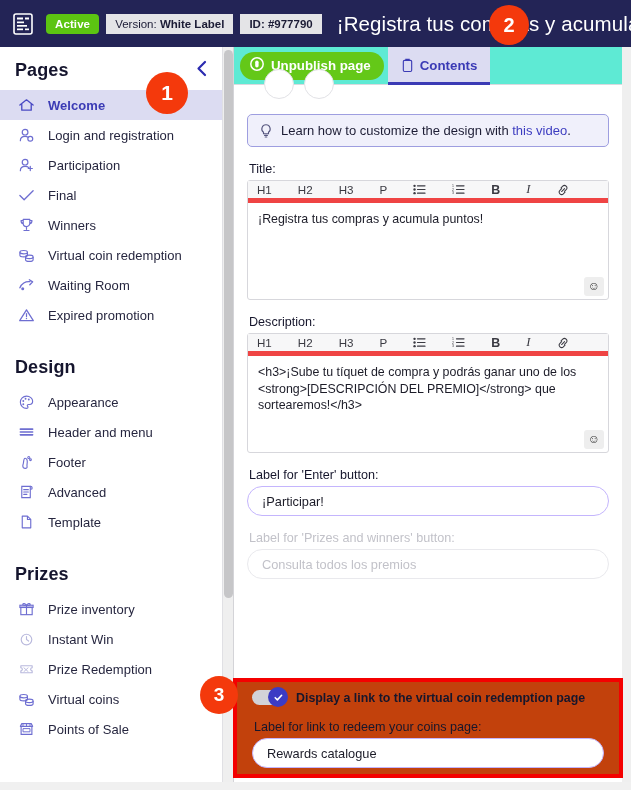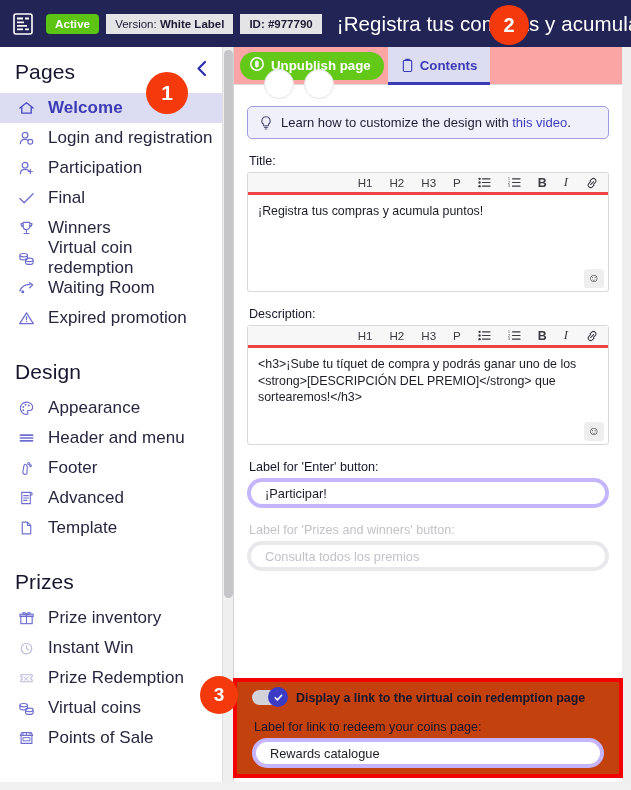--- a/index.html
+++ b/index.html
@@ -41,26 +41,26 @@
   }
   .side-scroll-track {
     position:absolute; left:223px; top:47px; width:11px; height:743px; background:#efefef;
     border-right:1px solid #d4d4d8;
   }
   .side-scroll-thumb {
     position:absolute; left:224px; top:50px; width:9px; height:548px;
     background:#c6c6c8; border-radius:5px;
   }
   .sec-head {
-    font-size:21px; font-weight:normal; color:#15152e;
+    font-size:18px; font-weight:bold; color:#15152e;
     padding:13px 0 9px 15px; letter-spacing:0.1px;
   }
   .nav-item {
     display:flex; align-items:center; height:30px; padding-left:18px;
-    font-size:17px; color:#26263f; cursor:pointer; letter-spacing:0.05px;
+    font-size:13px; color:#26263f; cursor:pointer; letter-spacing:0.05px;
   }
   .nav-item .ico { width:30px; flex:0 0 30px; display:flex; align-items:center; color:#6e6ed1; }
   .nav-item.sel { background:#dcdcf2; color:#3b3bb5; font-weight:bold; }
   .nav-item.sel .ico { color:#4a4ac4; }
   .nav-item.dim { color:#26263f; }
   .nav-item.dim .ico { color:#b9b9dd; }
   .collapse-btn {
     position:absolute; right:14px; top:13px; color:#2b2bb0; cursor:pointer;
     font-size:17px; line-height:1;
   }
@@ -69,21 +69,21 @@
   
   .panel {
     position:absolute; left:234px; top:47px; width:388px; height:735px;
     background:#ffffff; overflow:hidden;
   }
   .right-edge {
     position:absolute; left:622px; top:47px; width:9px; height:735px; background:#efefef;
   }
   .tabrow {
     position:relative; height:38px; border-bottom:1px solid #d9d9de;
-    display:flex; align-items:center; background:#fca5a5;
+    display:flex; align-items:center; background:#5eead4;
   }
   .unpublish {
     background:#64c818; color:#ffffff; font-weight:bold; font-size:13.3px;
     border:none; border-radius:16px; height:28px; padding:0 13px 0 9px;
     display:flex; align-items:center; gap:6px; margin:0 4px 0 6px; cursor:pointer;
     white-space:nowrap;
   }
   .tab {
     height:38px; display:flex; align-items:center; gap:6px; padding:0 13px;
     font-size:13.3px; color:#25253e; cursor:pointer; white-space:nowrap;
@@ -100,51 +100,51 @@
   .cut-circles i {
     position:absolute; top:-16px; width:30px; height:30px; border-radius:50%;
     border:1px solid #e2e2e6; background:#fff; display:block;
   }
   .cut-circles i.c1 { left:17px; }
   .cut-circles i.c2 { left:57px; }
 
   .tipbar {
     border:1px solid #9e9ee0; background:#f0f0fb; border-radius:5px;
     height:33px; display:flex; align-items:center; gap:8px; padding:0 11px;
-    font-size:13px; color:#1d1d35; margin-top:4px;
+    font-size:13px; color:#1d1d35; margin-top:12px;
   }
   .tipbar a { color:#3c3cc0; text-decoration:none; }
   .tipbar .bulb { color:#56567f; display:flex; }
 
   .fld-label {
     font-size:12.6px; font-weight:normal; color:#16162c; margin:15px 0 4px 2px;
   }
   .fld-label.disabled { color:#c2c2c9; }
 
   .editor { border:1px solid #d7d7dc; border-radius:3px; background:#ffffff; }
   .etoolbar {
-    height:22px; border-bottom:3px solid #ef4444; background:#f7f7f8;
-    display:flex; align-items:center; gap:7px; padding:0 4px;
-    font-size:11.6px; color:#3a3a42;justify-content:flex-end;
+    height:22px; border-bottom:5px solid #ef4444; background:#f7f7f8;
+    display:flex; align-items:center; gap:16px; padding:0 4px;
+    font-size:11.6px; color:#3a3a42;
   }
   .etoolbar span.tb { padding:0 5px; cursor:pointer; display:flex; align-items:center; }
   .etoolbar span.tb.b { font-weight:bold; font-size:12.4px; }
   .etoolbar span.tb.i { font-style:italic; font-family:"Liberation Serif", serif; font-size:12.6px; }
   .ebody {
     position:relative; padding:8px 10px; font-size:12.4px; color:#1c1c28;
     line-height:1.35; min-height:96px;
   }
   .emoji-btn {
     position:absolute; right:4px; bottom:3px; width:20px; height:19px;
     background:#eeeeee; border-radius:3px; display:flex; align-items:center;
     justify-content:center; font-size:12px; color:#333; cursor:pointer;
   }
 
   .txtinput {
-    height:30px; border:4px solid #c4b5fd; border-radius:16px; background:#ffffff;
+    height:30px; border:1px solid #c4b5fd; border-radius:16px; background:#ffffff;
     display:flex; align-items:center; padding:8px 14px; font-size:12.8px; color:#1c1c28;
   }
   .txtinput.disabled { border-color:#e9e9ed; color:#c2c2c9; }
 
   
   .hl {
     position:absolute; left:233px; top:678px; width:390px; height:100px;
     border:4px solid #f40000; background:#c2410c;
   }
   .hl-inner { padding:8px 15px 0 15px; }

